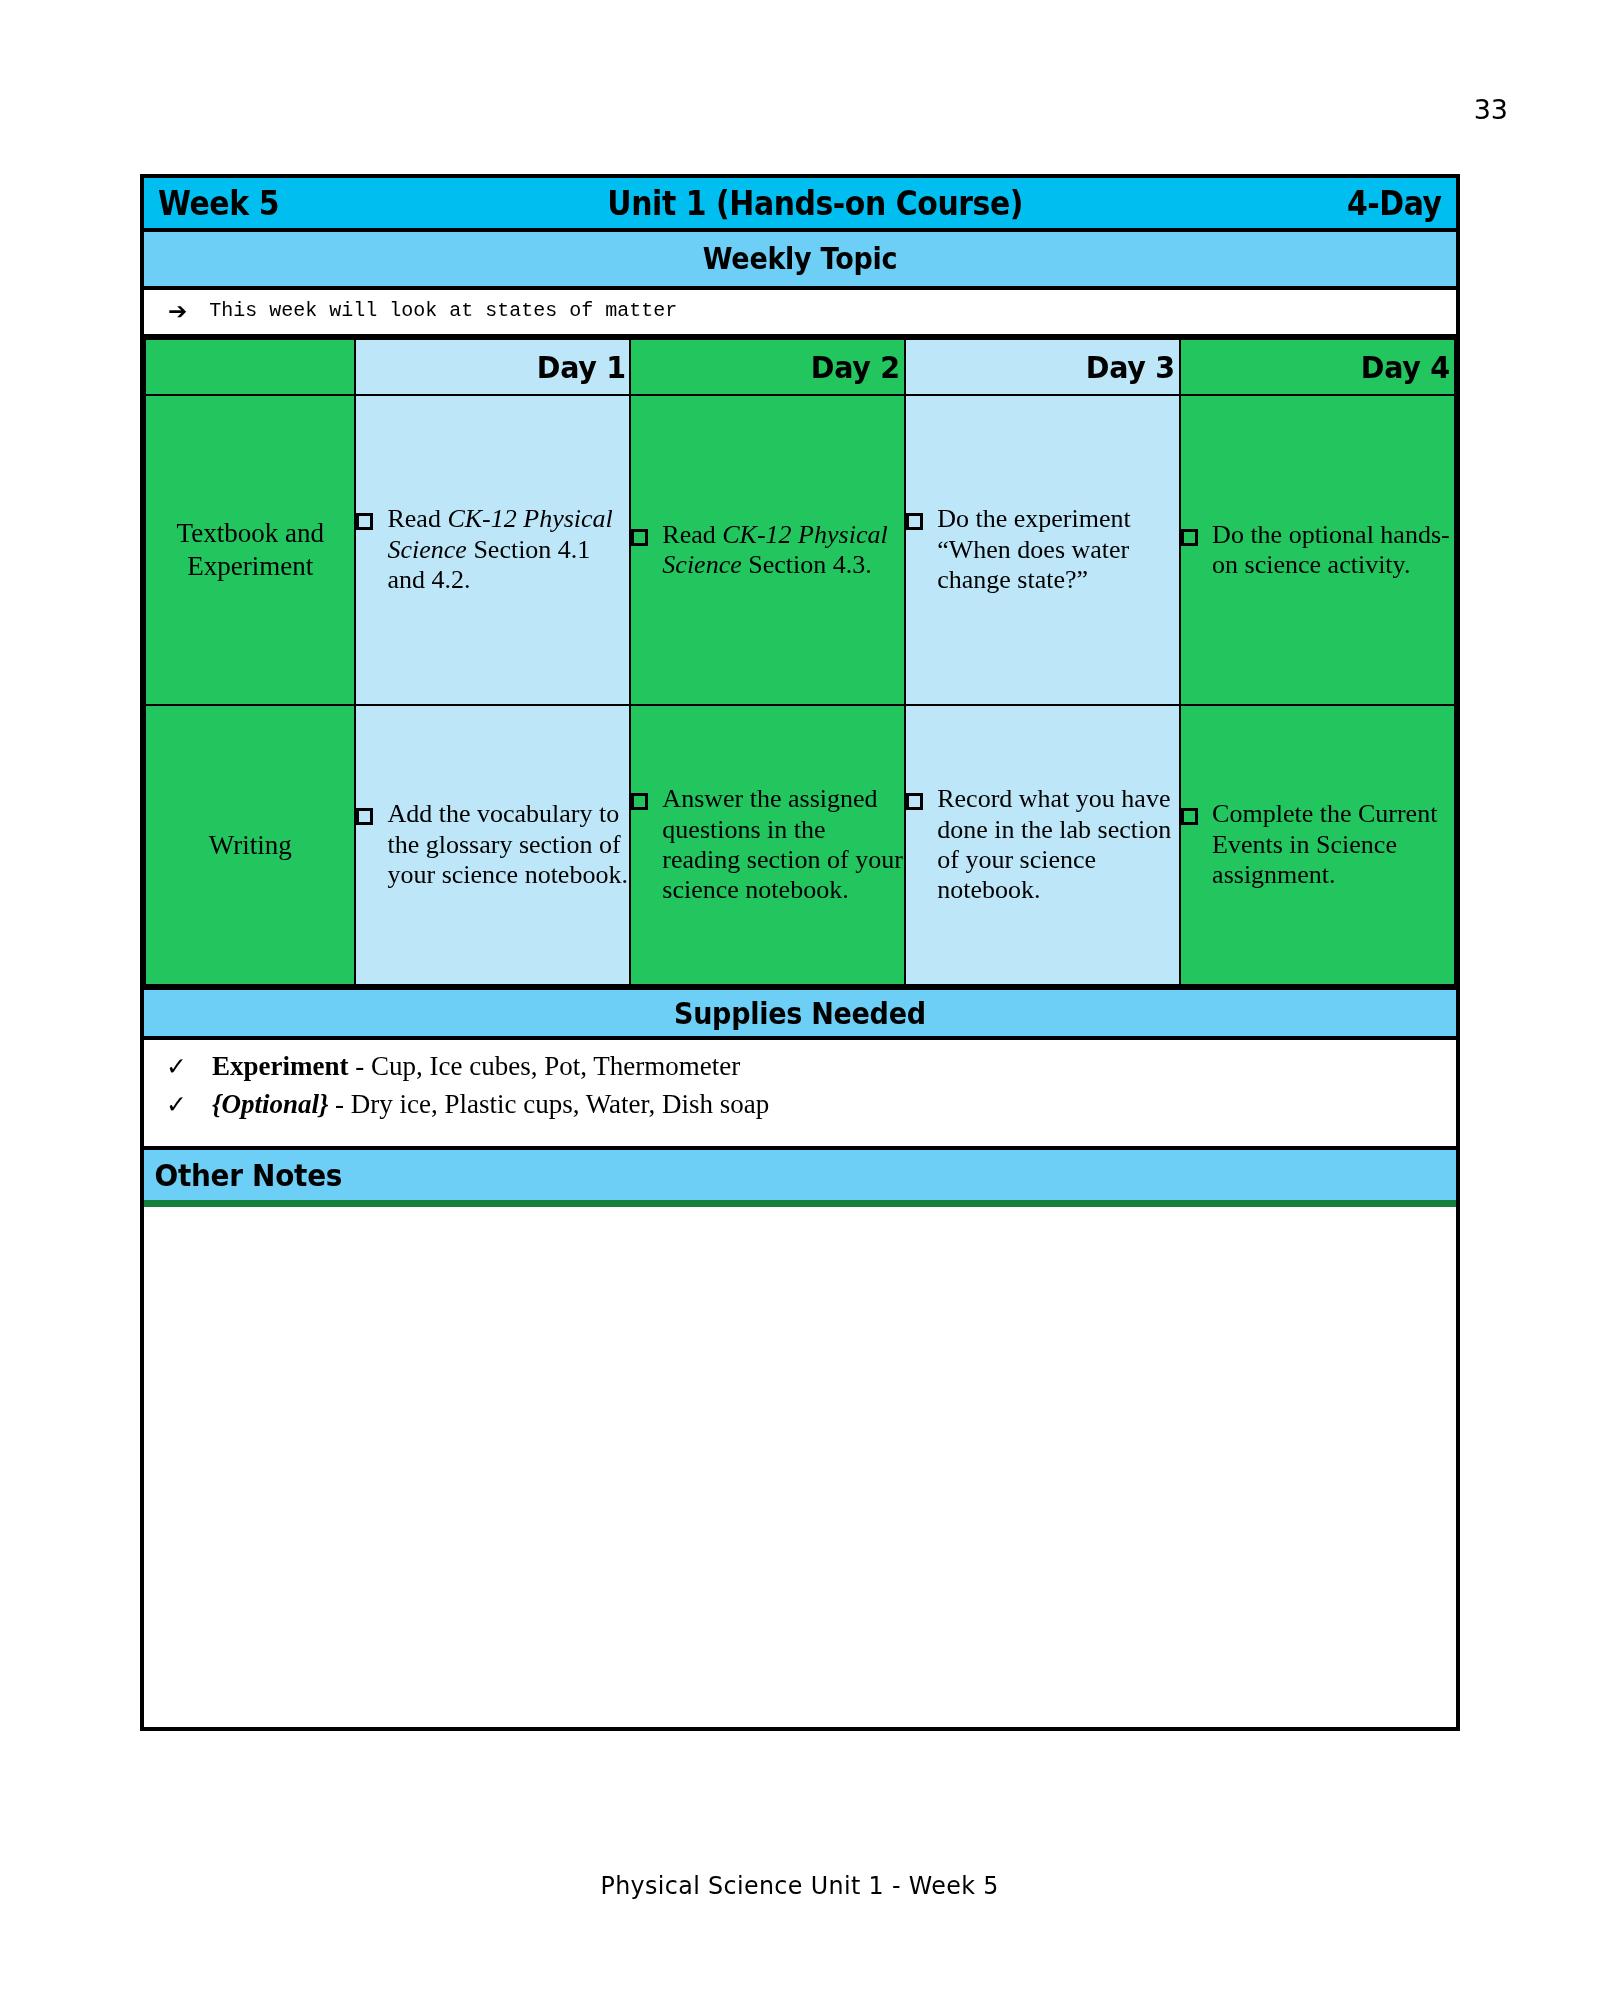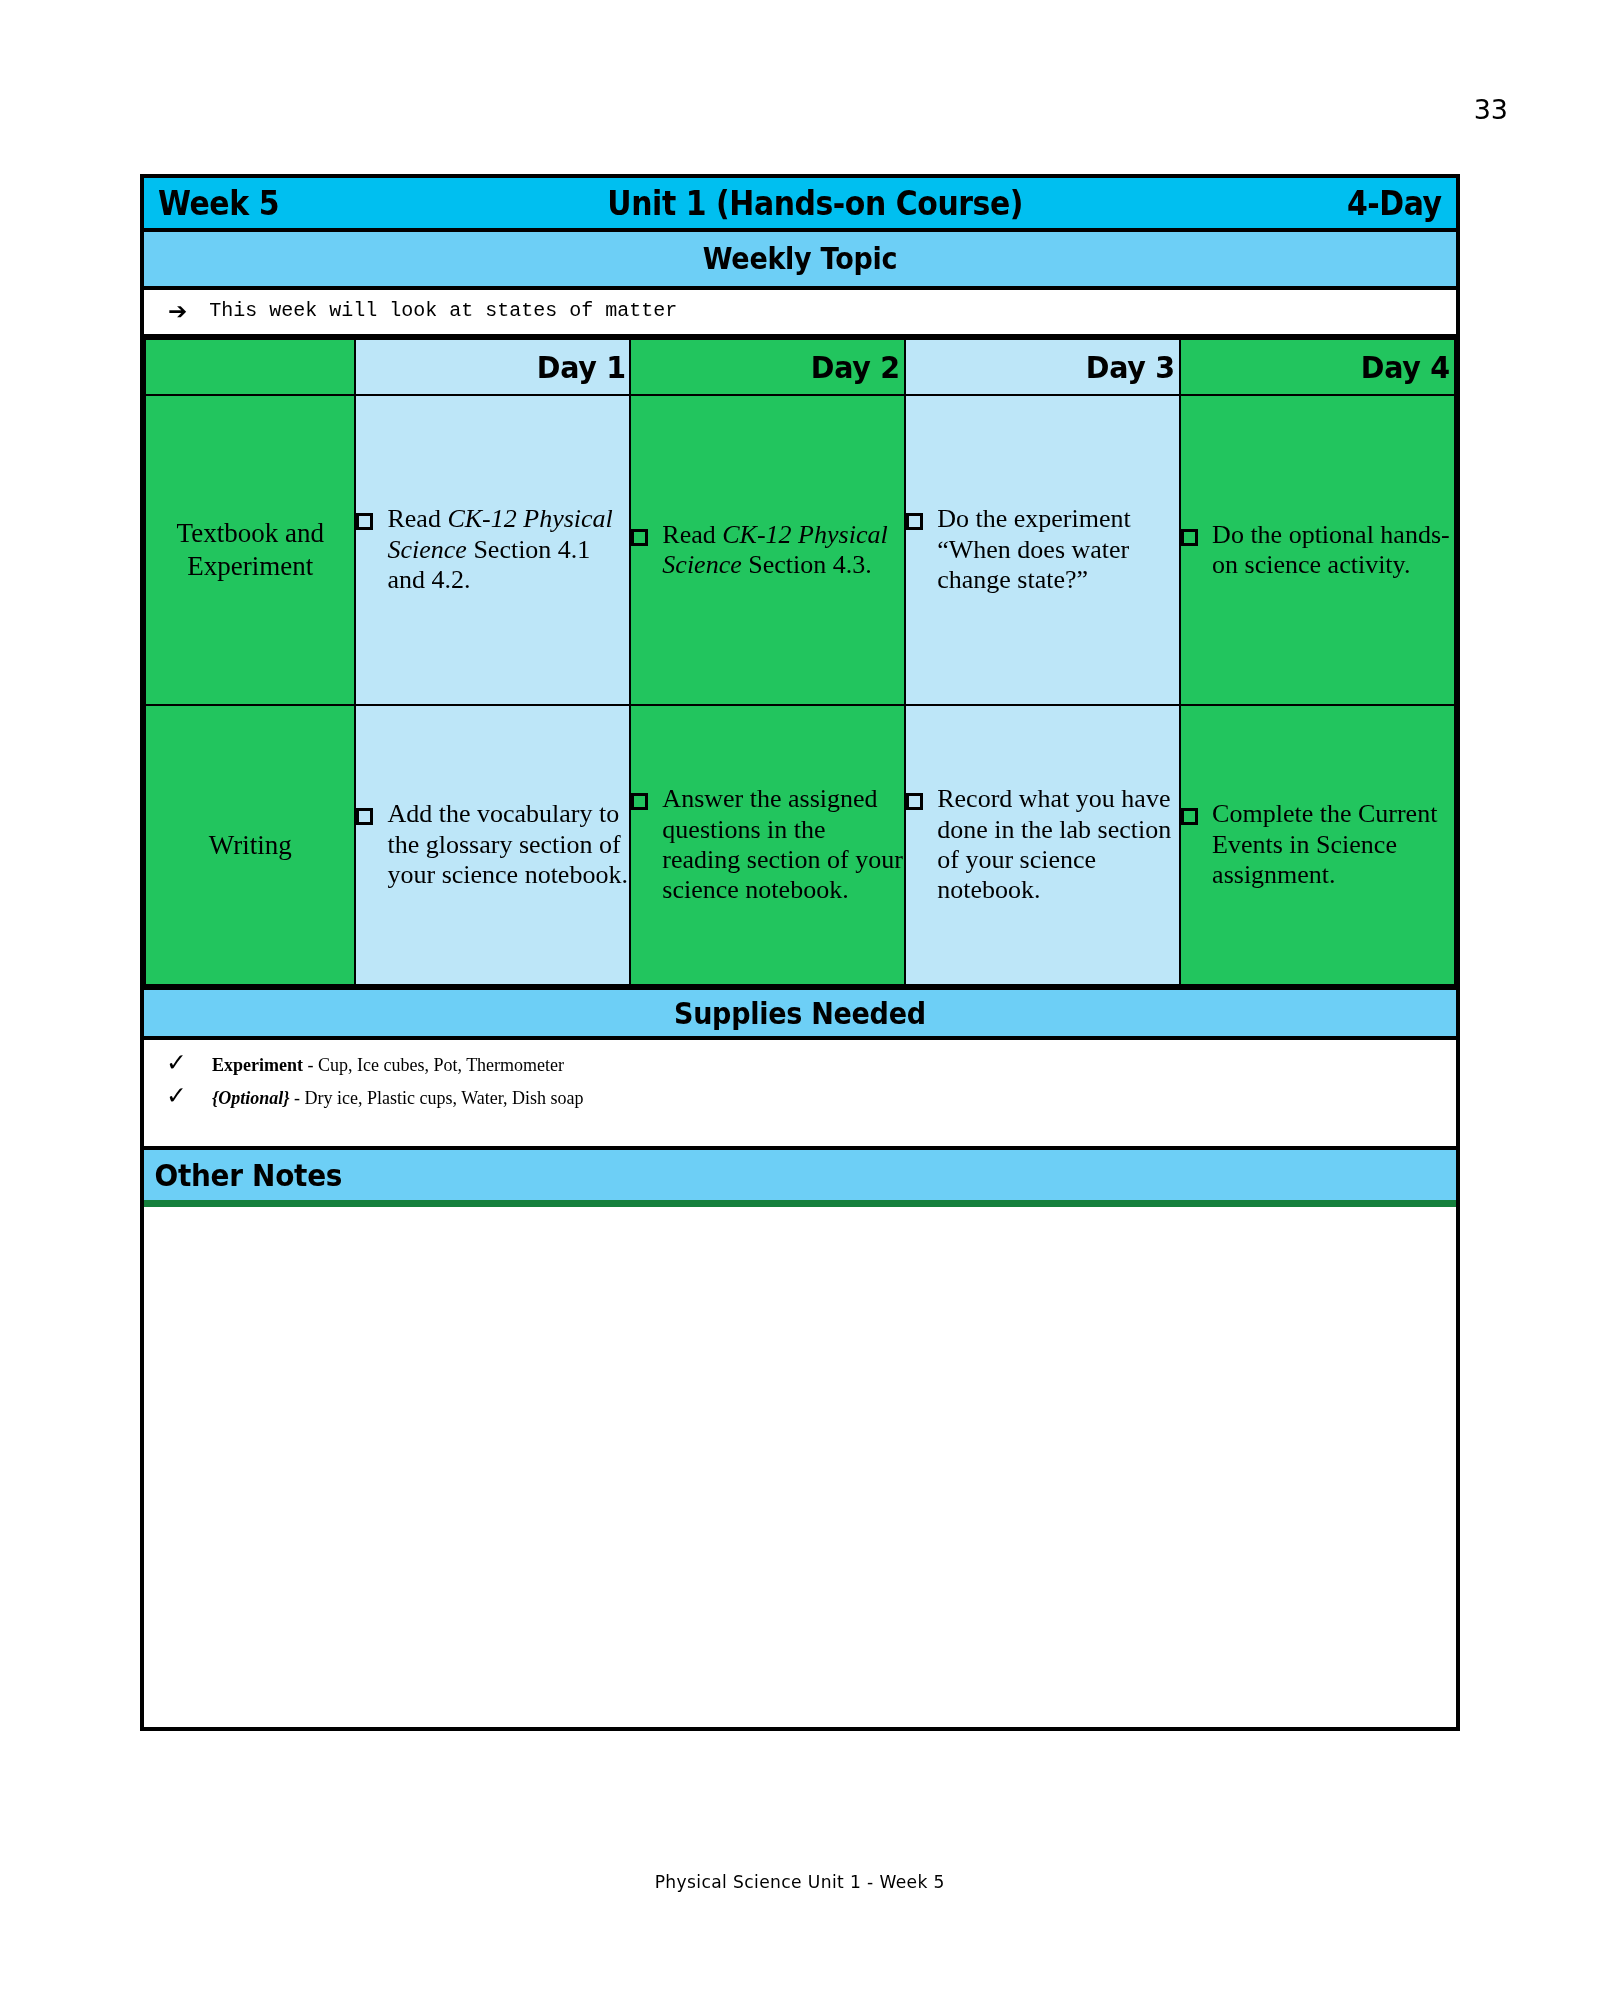--- a/index.html
+++ b/index.html
@@ -205,21 +205,21 @@
   }
   .check-glyph {
     width: 46px;
     flex: 0 0 auto;
     font-family: "DejaVu Sans", sans-serif;
     font-size: 25px;
     line-height: 1;
   }
   .supply-text {
     font-family: "Liberation Serif", serif;
-    font-size: 18px;
+    font-size: 27px;
     line-height: 1.2;
     text-align: center;
   }
   .supply-text b { font-weight: bold; }
   .supply-text .opt { font-weight: bold; font-style: italic; }
 
   
   .notes-banner {
     background: #6DCFF6;
     border-bottom: 7px solid #15803d;
@@ -242,21 +242,21 @@
   }
 
   
   .footer {
     position: absolute;
     left: 0;
     top: 1855px;
     width: 1600px;
     text-align: center;
     font-family: "DejaVu Sans", sans-serif;
-    font-size: 18px;
+    font-size: 25px;
     color: #000;
     letter-spacing: 0.4px;
   }
   .footer span { display: inline-block; transform: scaleX(0.95); }
 </style>
 </head>
 <body>
 
 <div class="page">
 

